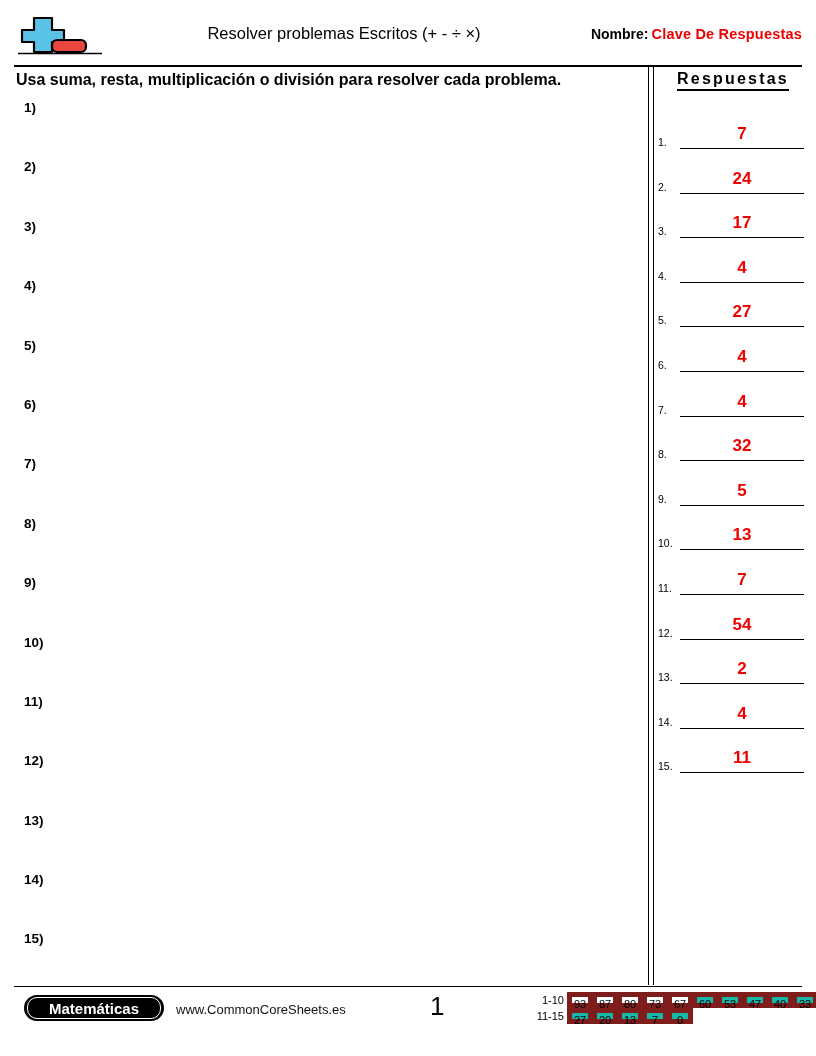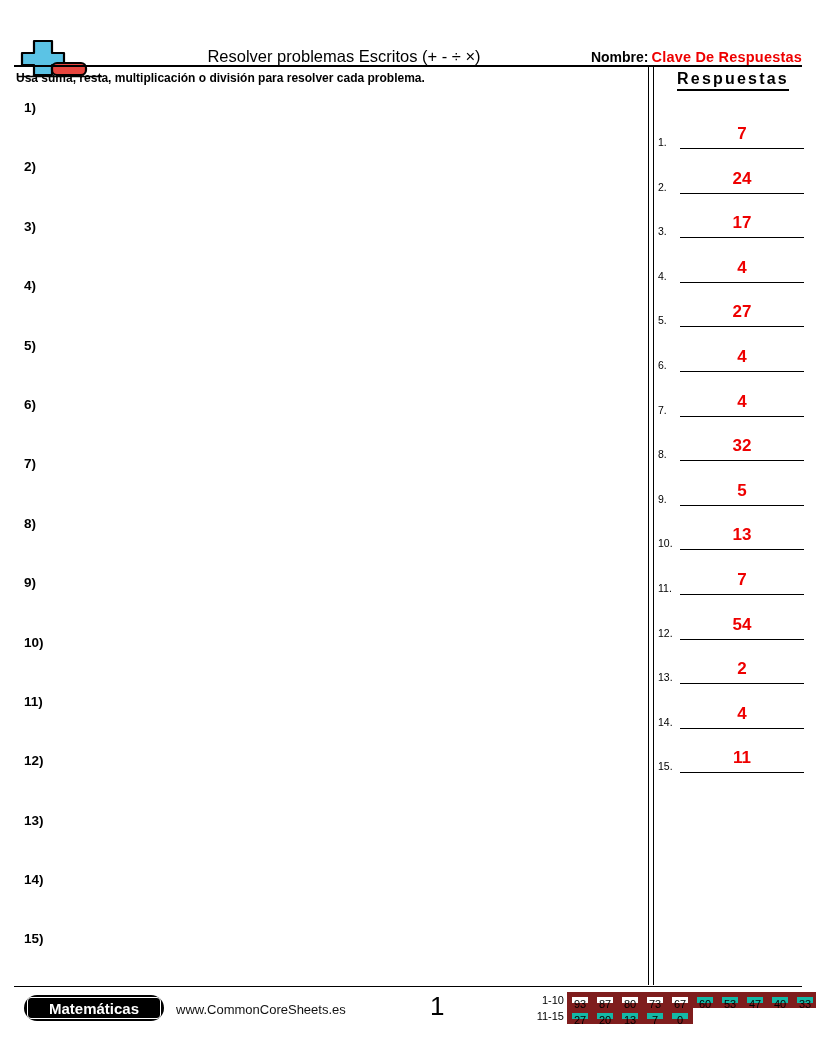--- a/index.html
+++ b/index.html
@@ -20,21 +20,21 @@
     position: absolute;
     left: 0; top: 0;
     width: 816px;
     height: 1056px;
   }
 
   
   .header {
     position: absolute;
     left: 14px;
-    top: 35px;
+    top: 12px;
     width: 788px;
     height: 42px;
   }
   .logo {
     position: absolute;
     left: 0px;
     top: 0px;
     width: 92px;
     height: 44px;
   }
@@ -79,21 +79,21 @@
     width: 788px;
     height: 0;
     border-top: 2px solid #000;
   }
 
   
   .instructions {
     position: absolute;
     left: 16px;
     top: 71px;
-    font-size: 12px;
+    font-size: 16px;
     font-weight: bold;
     color: #000;
     white-space: nowrap;
   }
 
   
   .divider {
     position: absolute;
     left: 648px;
     top: 66px;
@@ -217,21 +217,21 @@
     background: #000;
     border-radius: 13px;
     display: flex;
     align-items: center;
     justify-content: center;
   }
   .brand-badge-inner {
     width: 132px;
     height: 20px;
     border: 1.5px solid #ffffff;
-    border-radius: 4px;
+    border-radius: 10px;
     display: flex;
     align-items: center;
     justify-content: center;
   }
   .brand-text {
     color: #ffffff;
     font-size: 15px;
     font-weight: bold;
     line-height: 1;
   }

